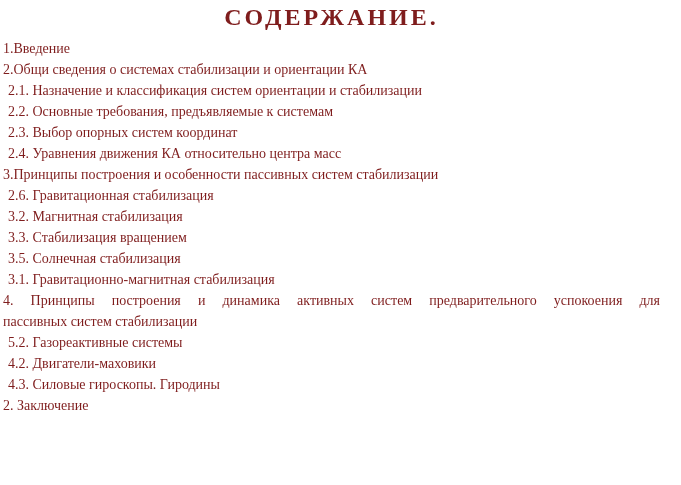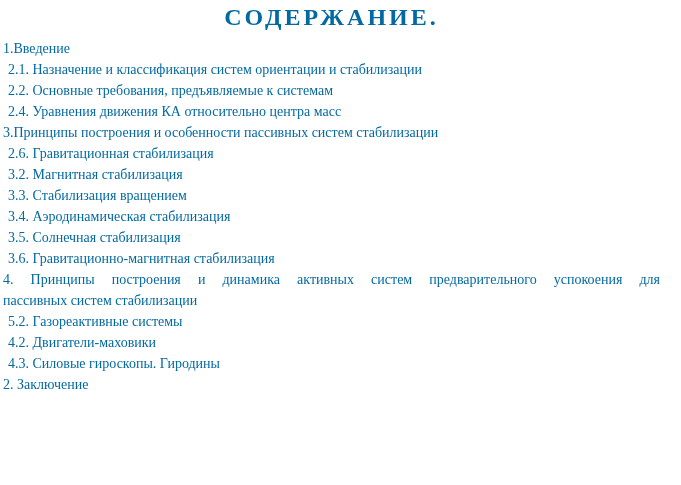--- a/index.html
+++ b/index.html
@@ -5,21 +5,21 @@
   html, body {
     margin: 0;
     padding: 0;
     background: #ffffff;
   }
   .page {
     position: relative;
     width: 681px;
     height: 485px;
     background: #ffffff;
-    color: #0369a1;
+    color: #7f1d1d;
     font-family: "Liberation Serif", "DejaVu Serif", serif;
     overflow: hidden;
     box-sizing: border-box;
     padding: 0 21px 8px 3px;
   }
   .doc-title {
     font-size: 24px;
     font-weight: bold;
     letter-spacing: 3px;
     text-align: center;
@@ -45,30 +45,31 @@
     text-align-last: justify;
   }
 </style>
 </head>
 <body>
 
 <div class="page">
   <div class="doc-title">СОДЕРЖАНИЕ.</div>
   <div class="toc-list">
     <div class="toc-line">1.Введение</div>
+    <div class="toc-line">2.Общи сведения о системах стабилизации и ориентации КА</div>
     <div class="toc-line sub">2.1. Назначение и классификация систем ориентации и стабилизации</div>
     <div class="toc-line sub">2.2. Основные требования, предъявляемые к системам</div>
+    <div class="toc-line sub">2.3. Выбор опорных систем координат</div>
     <div class="toc-line sub">2.4. Уравнения движения КА относительно центра масс</div>
     <div class="toc-line">3.Принципы построения и особенности пассивных систем стабилизации</div>
     <div class="toc-line sub">2.6. Гравитационная стабилизация</div>
     <div class="toc-line sub">3.2. Магнитная стабилизация</div>
     <div class="toc-line sub">3.3. Стабилизация вращением</div>
-    <div class="toc-line sub">3.4. Аэродинамическая стабилизация</div>
     <div class="toc-line sub">3.5. Солнечная стабилизация</div>
-    <div class="toc-line sub">3.6. Гравитационно-магнитная стабилизация</div>
+    <div class="toc-line sub">3.1. Гравитационно-магнитная стабилизация</div>
     <div class="toc-line justify">4. Принципы построения и динамика активных систем предварительного успокоения для</div>
     <div class="toc-line">пассивных систем стабилизации</div>
     <div class="toc-line sub">5.2. Газореактивные системы</div>
     <div class="toc-line sub">4.2. Двигатели-маховики</div>
     <div class="toc-line sub">4.3. Силовые гироскопы. Гиродины</div>
     <div class="toc-line">2. Заключение</div>
   </div>
 </div>
 
 </body></html>

